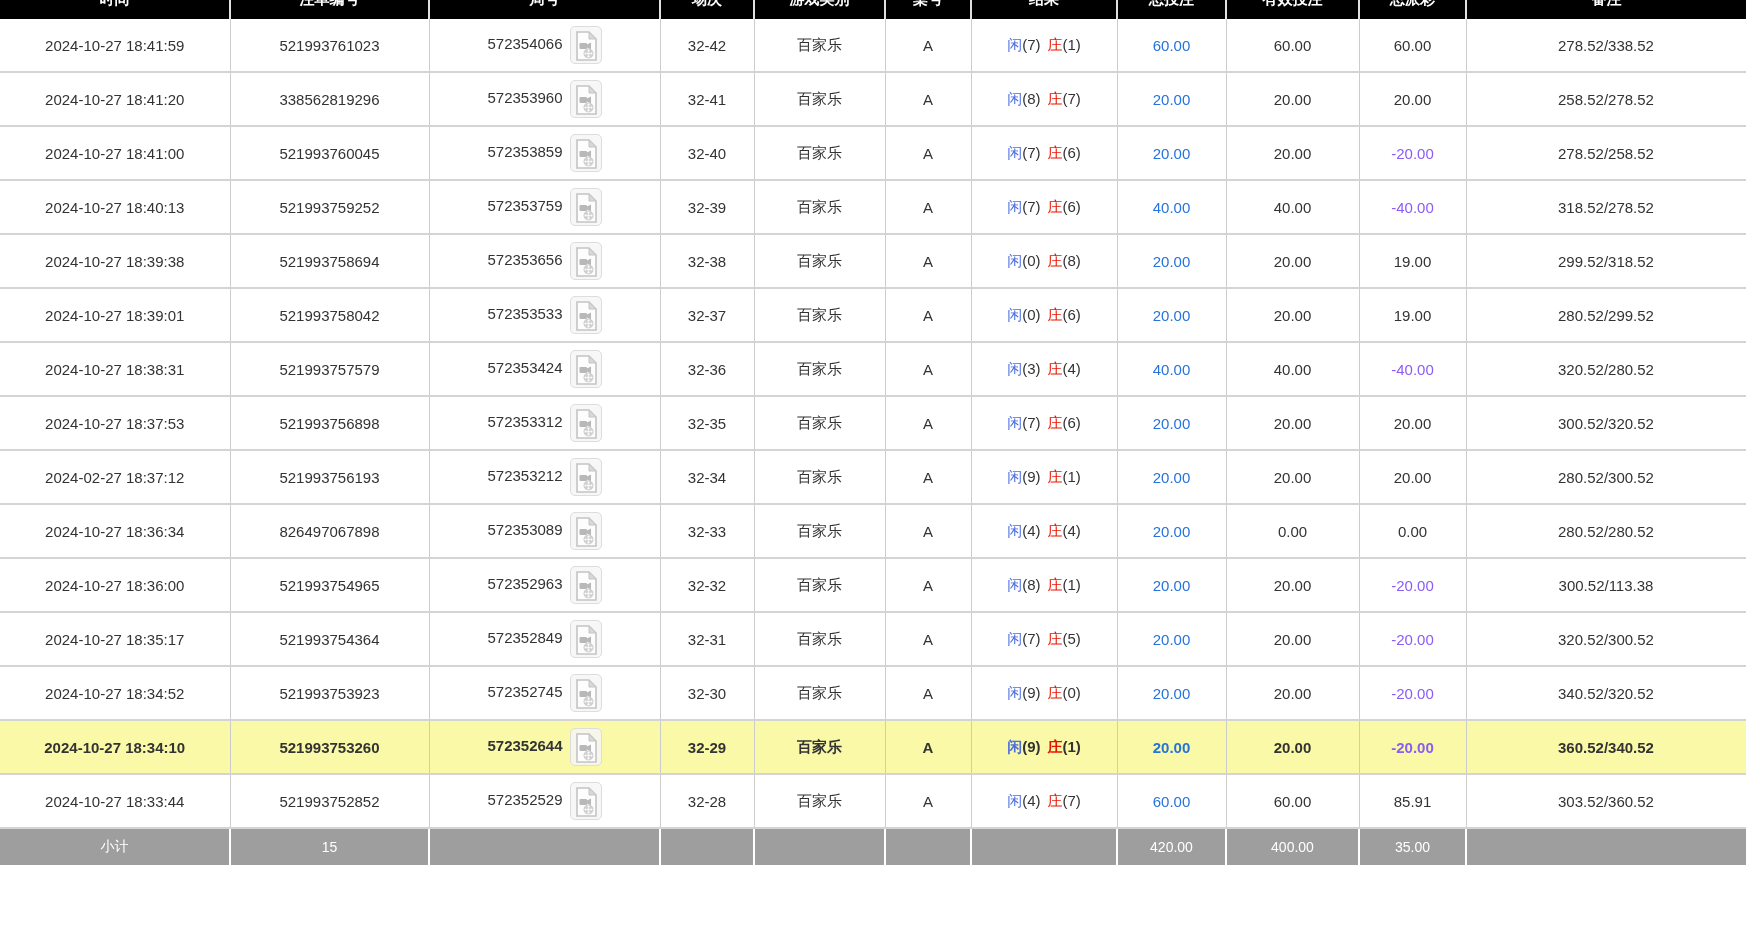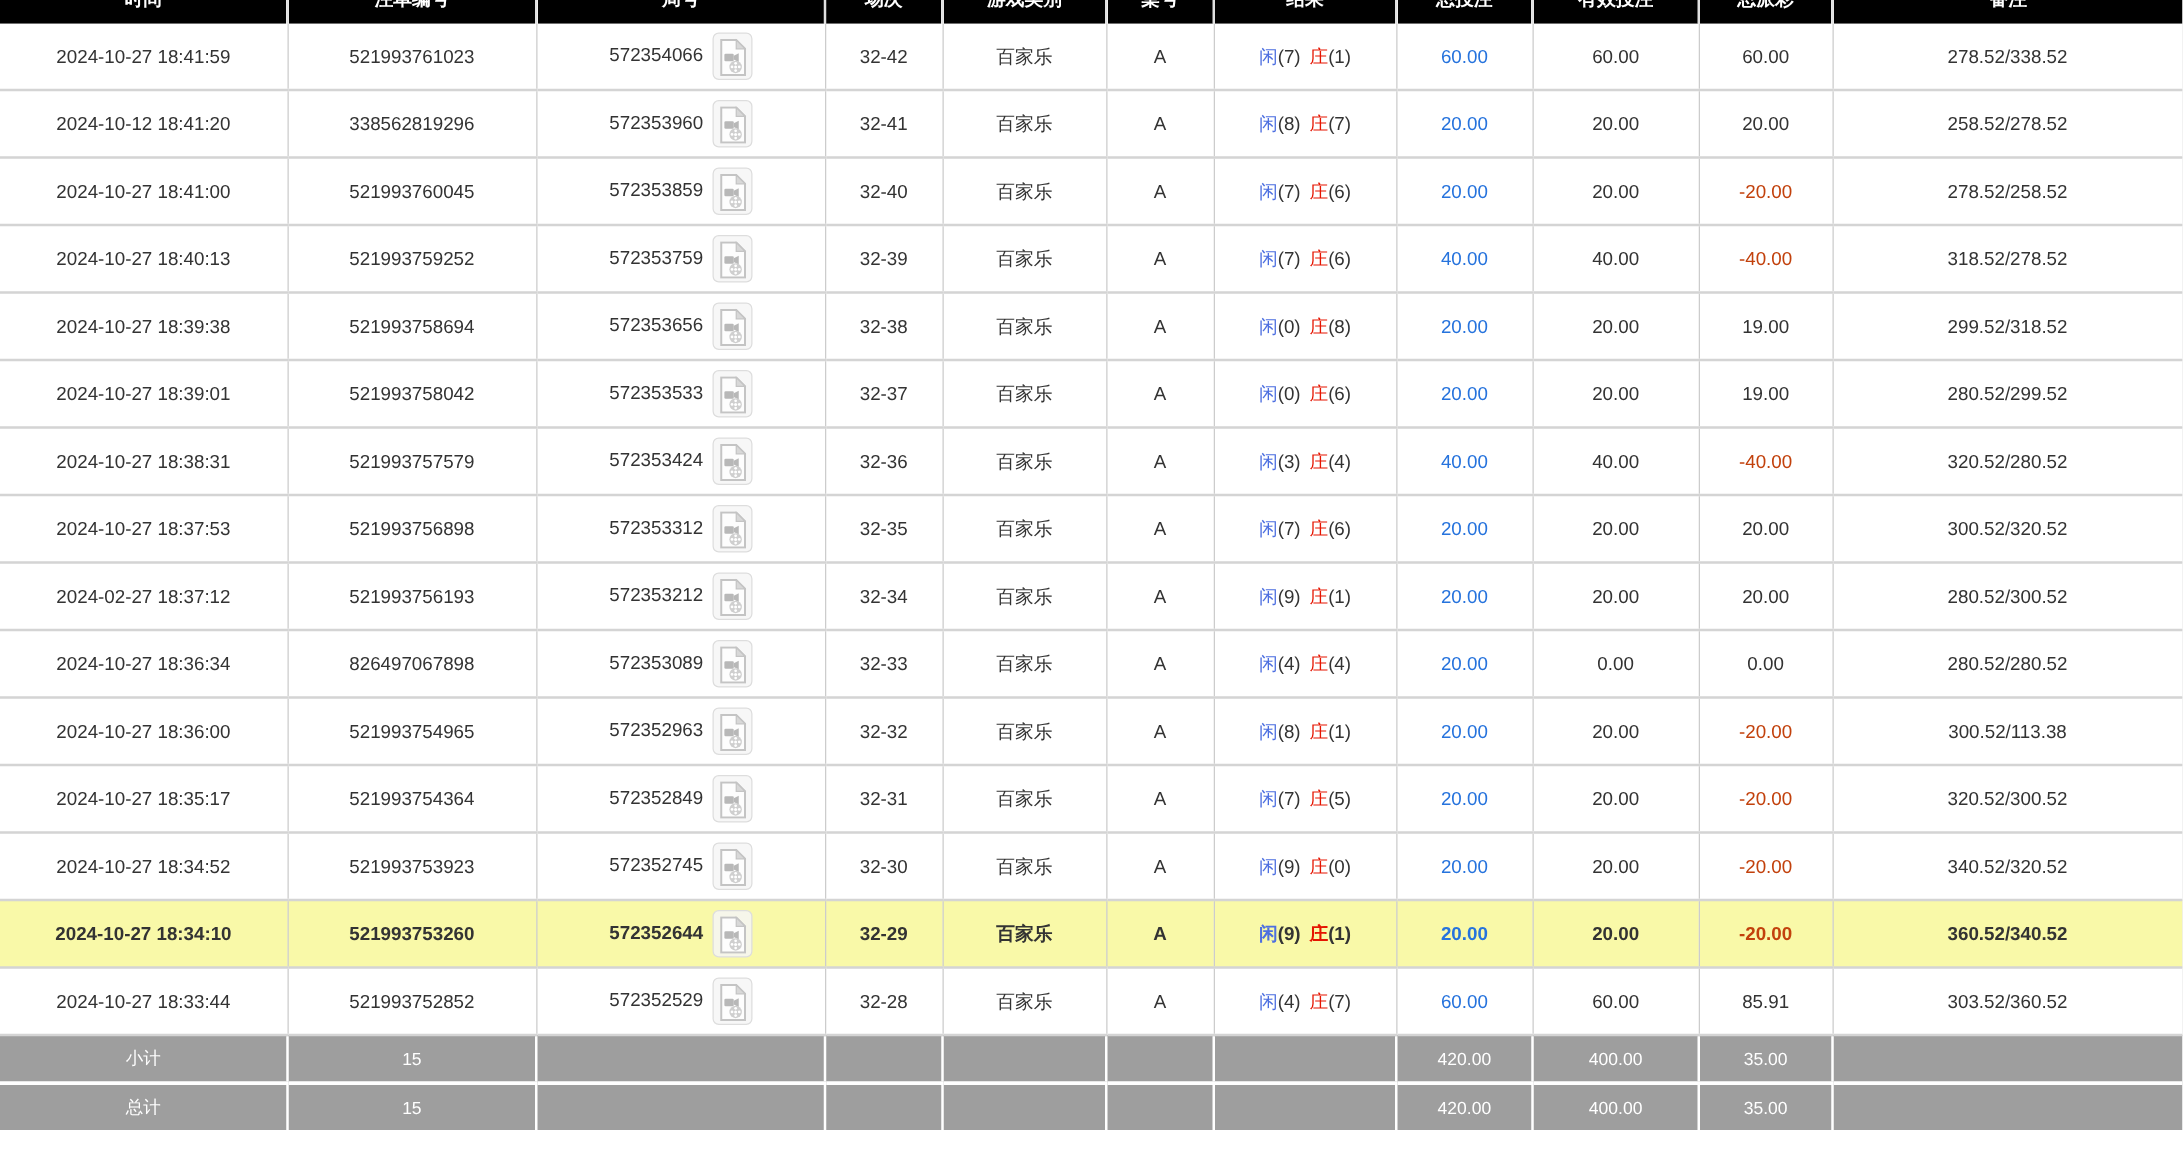--- a/index.html
+++ b/index.html
@@ -50,21 +50,21 @@
     border-radius: 5px;
     background: rgba(246,246,246,.85);
     padding: 2px 0 0 0;
     cursor: pointer;
     line-height: 0;
   }
   .player { color: #4d6fe0; }
   .banker { color: #e51400; margin-left: 7px; }
   .score  { color: #333; }
   .bet-link { color: #2673dd; text-decoration: none; cursor: pointer; }
-  .payout.neg { color: #c2410c; }
+  .payout.neg { color: #8b5cf6; }
   tr.summary-row td {
     background: #9e9e9e;
     color: #fff;
     font-size: 14px;
     height: 36px;
     border-right: 2px solid #fff;
     border-bottom: 3px solid #fff;
   }
   tr.summary-row:last-child td { border-bottom: none; }
   tr.summary-row td:last-child { border-right: none; }
@@ -136,21 +136,21 @@
     <td>
       <span class="player">闲</span><span class="score">(7)</span><span class="banker">庄</span><span class="score">(1)</span>
     </td>
     <td><a class="bet-link">60.00</a></td>
     <td><span>60.00</span></td>
     <td><span class="payout">60.00</span></td>
     <td><span>278.52/338.52</span></td>
   </tr>
 
   <tr class="data-row">
-    <td><span>2024-10-12 18:41:20</span></td>
+    <td><span>2024-10-27 18:41:20</span></td>
     <td><span>338562819296</span></td>
     <td>
       <span>572353960</span><button class="replay-btn"><svg width="22" height="30" viewBox="0 0 22 30">
         <path d="M2 1 h12 l7 7 v21 h-19 z" fill="#fdfdfd" stroke="#c4c4c4" stroke-width="1.6"></path>
         <path d="M14 1 l7 7 h-7 z" fill="#d8d8d8" stroke="#c4c4c4" stroke-width="1"></path>
         <rect x="4.5" y="12" width="7.5" height="6" rx="1" fill="#b8b8b8"></rect>
         <path d="M12 13.5 l4 -2 v7 l-4 -2 z" fill="#b8b8b8"></path>
         <circle cx="13.5" cy="22.5" r="5" fill="#cfcfcf"></circle>
         <circle cx="13.5" cy="22.5" r="1.2" fill="#fff"></circle>
         <circle cx="13.5" cy="19.6" r="1.1" fill="#fff"></circle>
@@ -556,28 +556,15 @@
     <td></td>
     <td></td>
     <td></td>
     <td></td>
     <td><span>420.00</span></td>
     <td><span>400.00</span></td>
     <td><span>35.00</span></td>
     <td></td>
   </tr>
 
-  <tr class="summary-row">
-    <td><span>总计</span></td>
-    <td><span>15</span></td>
-    <td></td>
-    <td></td>
-    <td></td>
-    <td></td>
-    <td></td>
-    <td><span>420.00</span></td>
-    <td><span>400.00</span></td>
-    <td><span>35.00</span></td>
-    <td></td>
-  </tr>
 </tbody>
   </table>
 </div>
 
 </body></html>

